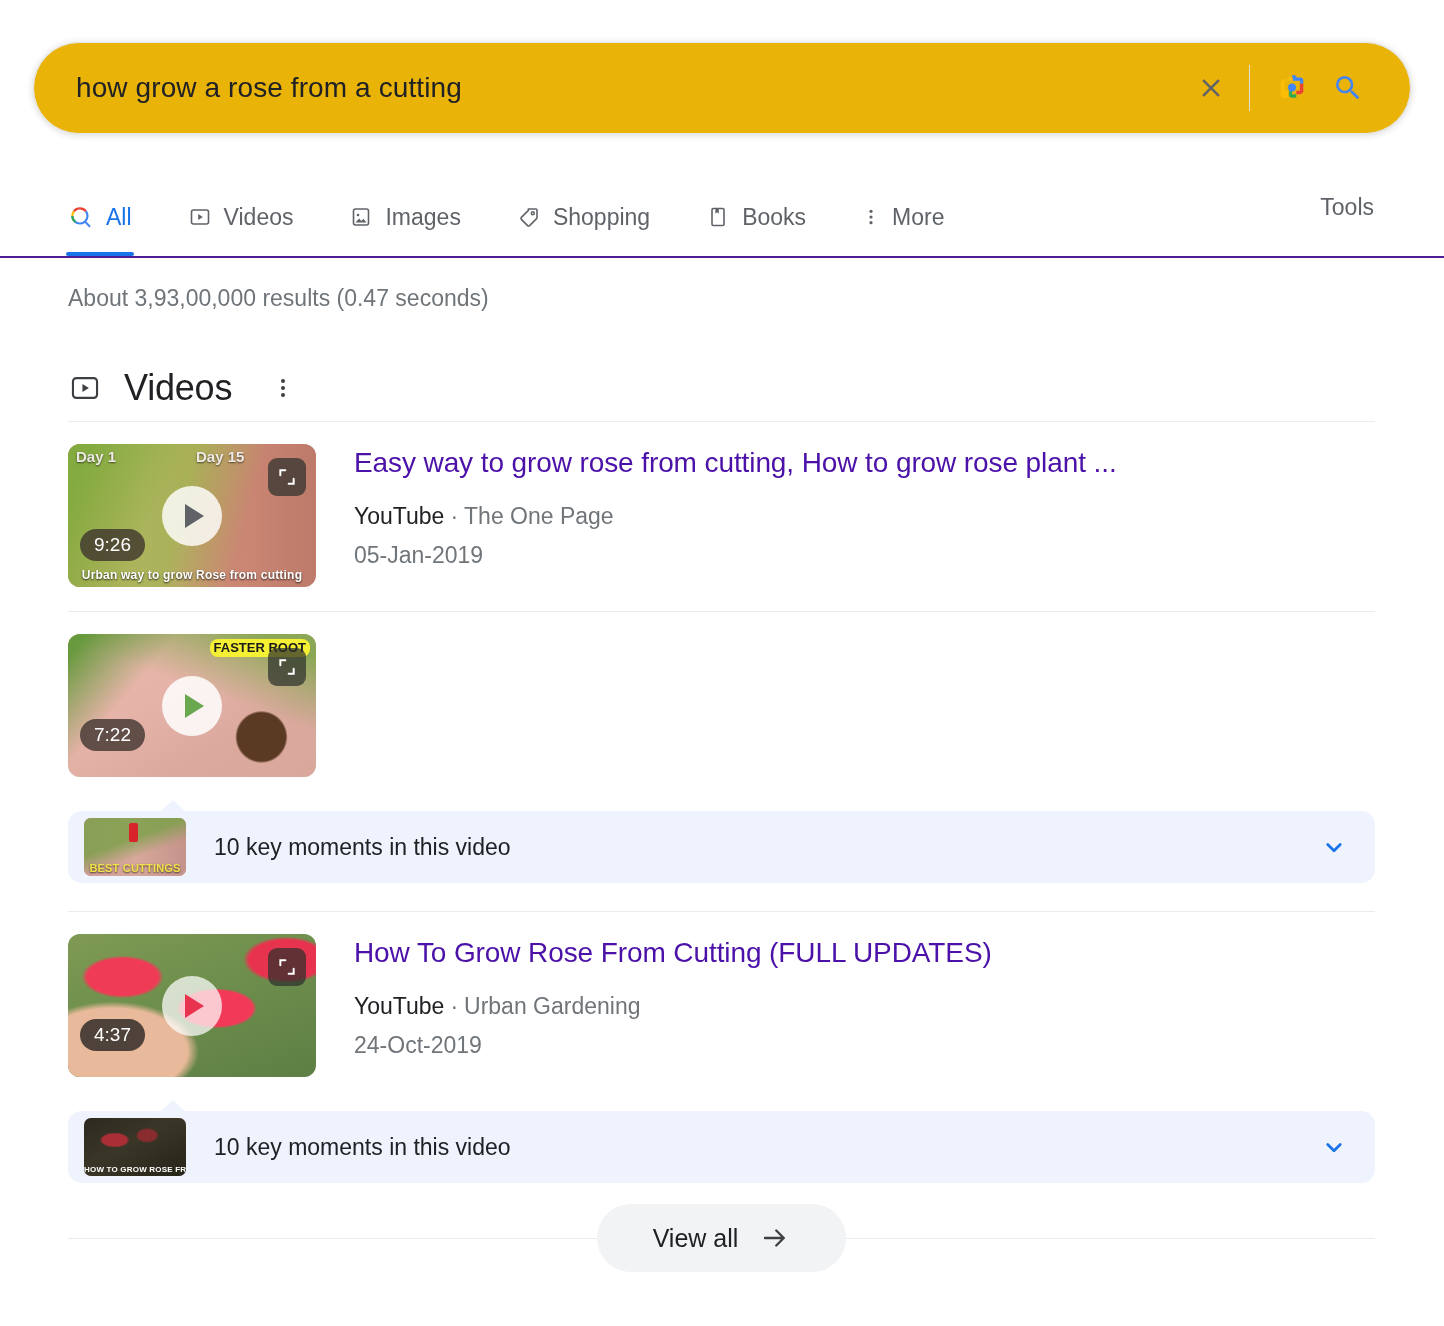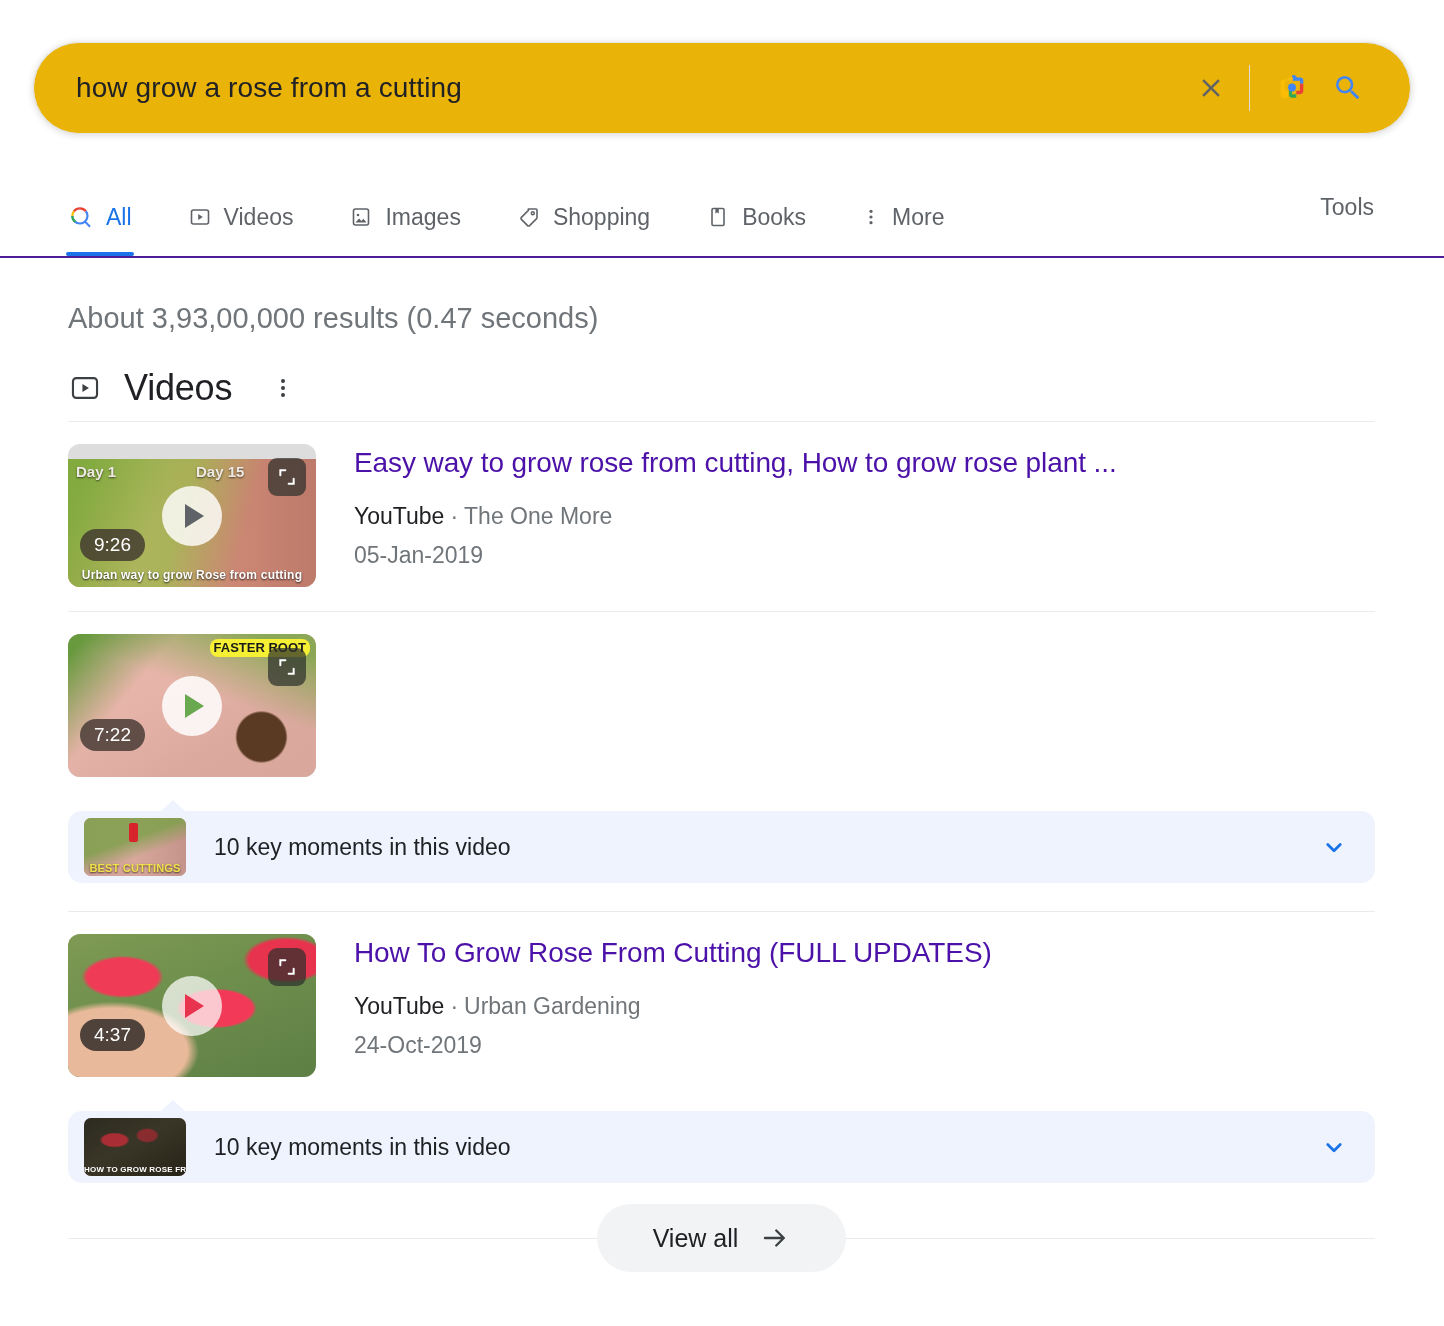--- a/index.html
+++ b/index.html
@@ -53,22 +53,22 @@
     position: absolute; left: -2px; right: -2px; bottom: -16px; height: 4px;
     background: #1a73e8; border-radius: 2px;
   }
   .tools-btn {
     position: absolute; right: 70px; top: 16px;
     font-size: 23px; color: #5f6368; cursor: pointer;
   }
 
   
   .result-stats {
-    position: absolute; left: 68px; top: 302px;
-    font-size: 29px; color: #70757a; text-align: center;
+    position: absolute; left: 68px; top: 285px;
+    font-size: 23px; color: #70757a; text-align: center;
   }
 
   
   .videos-module { position: absolute; left: 68px; top: 355px; width: 1307px; }
   .module-head { display: flex; align-items: center; height: 66px; }
   .module-head .vid-ico { margin-right: 22px; display: flex; }
   .module-title { font-size: 36px; color: #202124; font-weight: 400; letter-spacing: -.2px; }
   .module-menu { margin-left: 36px; display: flex; cursor: pointer; padding: 6px; }
 
   .rule { height: 1px; background: #ebebeb; width: 100%; }
@@ -149,21 +149,20 @@
     font-family: "Liberation Sans", sans-serif;
     font-size: 25px; color: #202124; cursor: pointer;
   }
 
   
   .art1 { position:absolute; inset:0;
     background:
       linear-gradient(115deg, rgba(124,170,60,.85) 8%, rgba(124,170,60,0) 38%),
       linear-gradient(105deg, rgba(150,190,70,.7) 45%, rgba(150,190,70,0) 70%),
       linear-gradient(90deg, #d98a7a 0%, #e0a090 30%, #d08a78 55%, #c98472 75%, #bd7a6a 100%);
-    margin-top: 15px;
   }
   .art1 .daylab { position:absolute; top:4px; font-size:15px; font-weight:700; color:#efe9e4; text-shadow:0 1px 2px rgba(0,0,0,.6); }
   .art2 { position:absolute; inset:0;
     background:
       radial-gradient(circle at 78% 72%, #5a3a22 0 11%, rgba(90,58,34,0) 12%),
       linear-gradient(130deg, rgba(90,150,50,.9) 5%, rgba(90,150,50,0) 30%),
       linear-gradient(200deg, rgba(110,165,60,.75) 10%, rgba(110,165,60,0) 42%),
       linear-gradient(150deg, #e8b9ac 0%, #e6b3a8 40%, #dba99e 70%, #d9a79b 100%);
   }
   .art3 { position:absolute; inset:0;
@@ -333,21 +332,21 @@
       </span>
       <span class="play" style="background:rgba(255,255,255,.82);">
         <span class="tri" style="border-width:12px 0 12px 19px;border-color:transparent transparent transparent #5f6368;"></span>
       </span>
       <span class="dur">9:26</span>
       <span class="thumb-cap">Urban way to grow Rose from cutting</span>
     </div>
     <div class="vmeta">
       <div class="vtitle visited">Easy way to grow rose from cutting, How to grow rose plant ...</div>
       <div class="vsource">
-        <span>YouTube</span><span class="dot">·</span><span class="channel">The One More</span>
+        <span>YouTube</span><span class="dot">·</span><span class="channel">The One Page</span>
       </div>
       <div class="vdate">05-Jan-2019</div>
     </div>
   </div>
 
   <div class="rule"></div>
 
   <div class="video-item">
     <div class="thumb">
       <div class="art2"></div>

